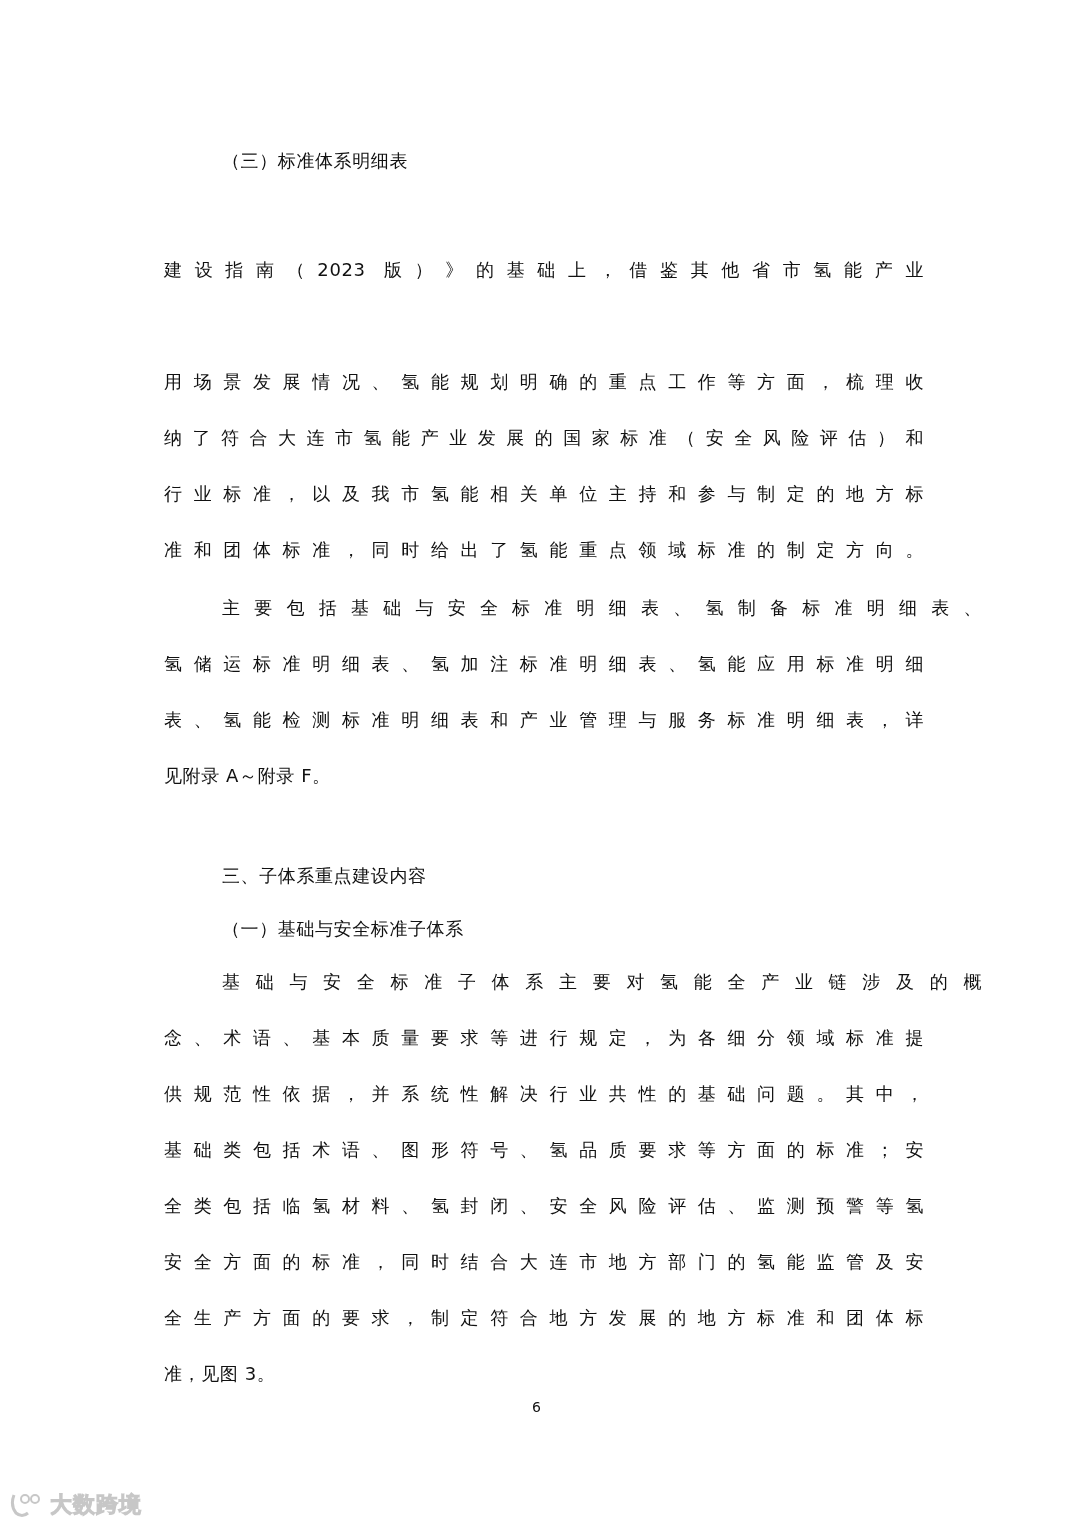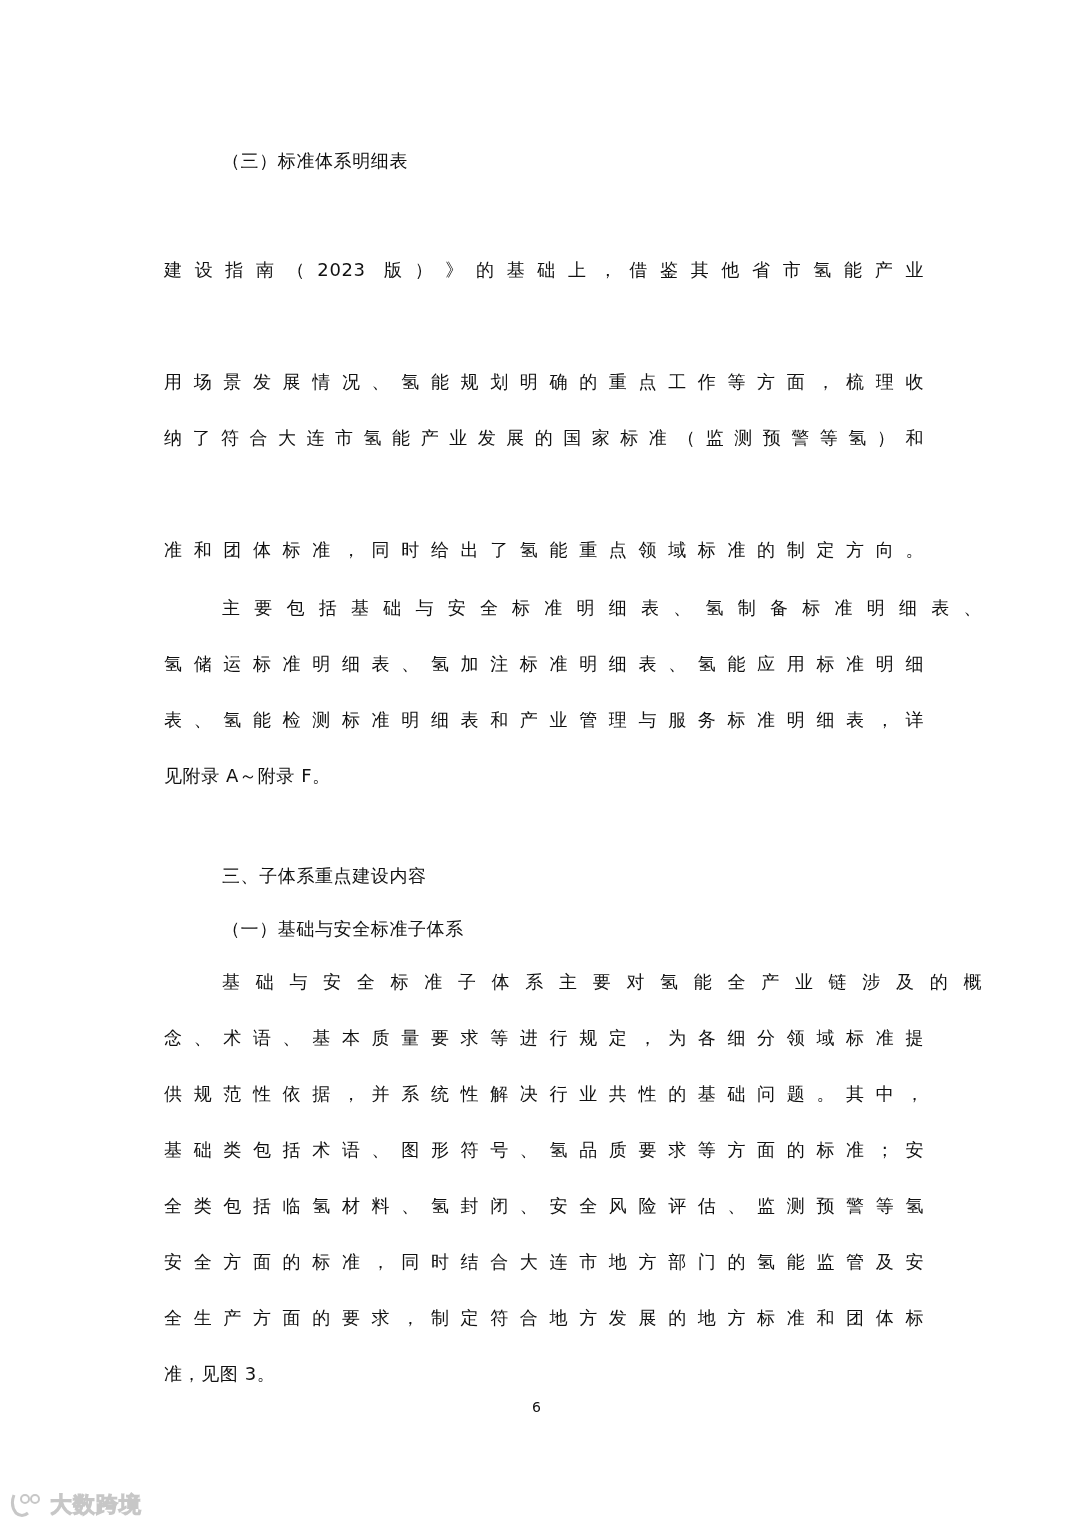--- a/index.html
+++ b/index.html
@@ -68,21 +68,22 @@
     }
   </style>
 </head>
 <body>
 
 <div class="page">
   <div class="line indent" style="top:141px">（三）标准体系明细表</div>
 
   <div class="line justify" style="top:250px">建设指南（2023 版）》的基础上，借鉴其他省市氢能产业</div>
   <div class="line justify" style="top:362px">用场景发展情况、氢能规划明确的重点工作等方面，梳理收</div>
-  <div class="line justify" style="top:418px">纳了符合大连市氢能产业发展的国家标准（监测预警等氢）和</div>
+  <div class="line justify" style="top:418px">纳了符合大连市氢能产业发展的国家标准（安全风险评估）和</div>
+  <div class="line justify" style="top:474px">行业标准，以及我市氢能相关单位主持和参与制定的地方标</div>
   <div class="line justify" style="top:530px">准和团体标准，同时给出了氢能重点领域标准的制定方向。</div>
 
   <div class="line indent justify" style="top:588px">主要包括基础与安全标准明细表、氢制备标准明细表、</div>
   <div class="line justify" style="top:644px">氢储运标准明细表、氢加注标准明细表、氢能应用标准明细</div>
   <div class="line justify" style="top:700px">表、氢能检测标准明细表和产业管理与服务标准明细表，详</div>
   <div class="line" style="top:756px">见附录 A～附录 F。</div>
 
   <div class="line indent" style="top:856px">三、子体系重点建设内容</div>
   <div class="line indent" style="top:909px">（一）基础与安全标准子体系</div>
 

